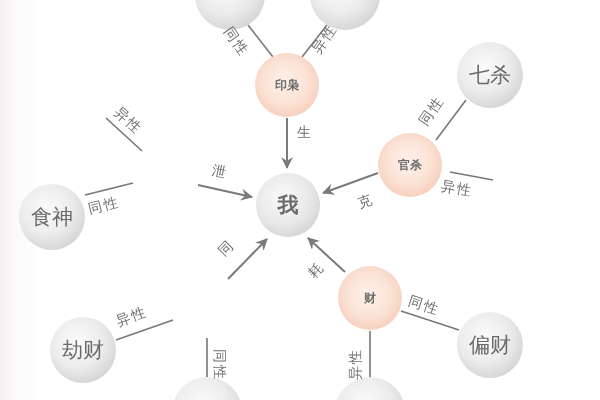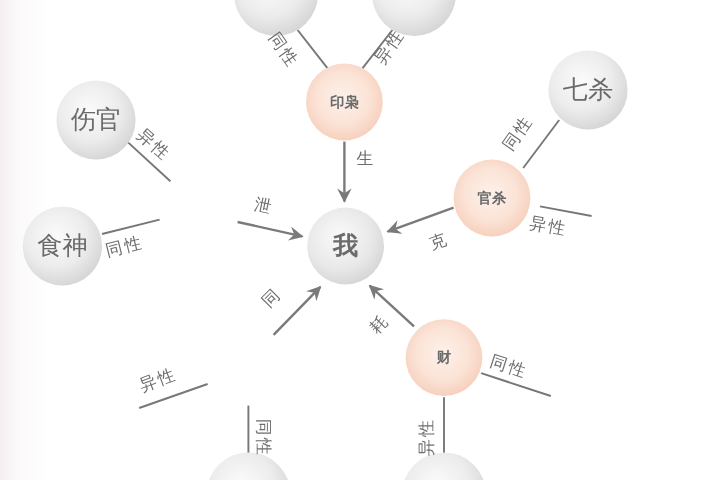--- a/index.html
+++ b/index.html
@@ -56,31 +56,34 @@
       <line x1="345" y1="272" x2="308" y2="238" marker-end="url(#ah)"></line>
     </g>
   </svg>
 
   <div class="node gray" style="left:195px;top:-40px;width:70px;height:70px;">
       <span></span>
     </div>
   <div class="node gray" style="left:310px;top:-40px;width:70px;height:70px;">
       <span></span>
     </div>
-  <div class="node gray" style="left:47px;top:67px;width:66px;height:66px;">
-      <span>伤官</span>
-    </div>
-  <div class="node gray" style="left:19px;top:172px;width:66px;height:66px;">
+  <div class="node gray" style="left:19px;top:184px;width:66px;height:66px;">
       <span>食神</span>
     </div>
   <div class="node gray" style="left:457px;top:42px;width:66px;height:66px;">
       <span>七杀</span>
     </div>
+  <div class="node gray" style="left:50px;top:317px;width:66px;height:66px;">
+      <span>劫财</span>
+    </div>
   <div class="node gray" style="left:172px;top:377px;width:70px;height:70px;">
       <span></span>
+    </div>
+  <div class="node gray" style="left:457px;top:312px;width:66px;height:66px;">
+      <span>偏财</span>
     </div>
   <div class="node gray" style="left:335px;top:377px;width:70px;height:70px;">
       <span></span>
     </div>
 
   <div class="node pink" style="left:255px;top:53px;width:64px;height:64px;">
       <span>印枭</span>
     </div>
   <div class="node pink" style="left:378px;top:133px;width:64px;height:64px;align-items:center;">
       <span>官杀</span>

